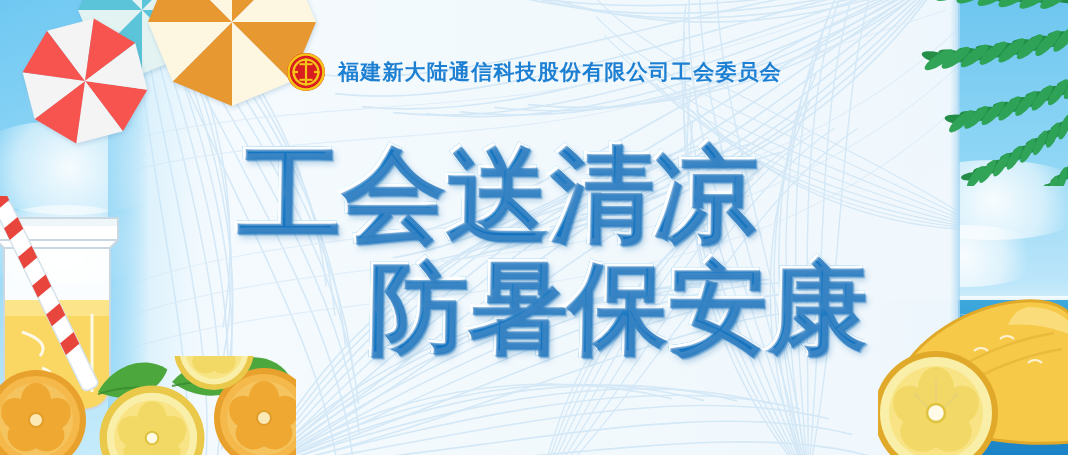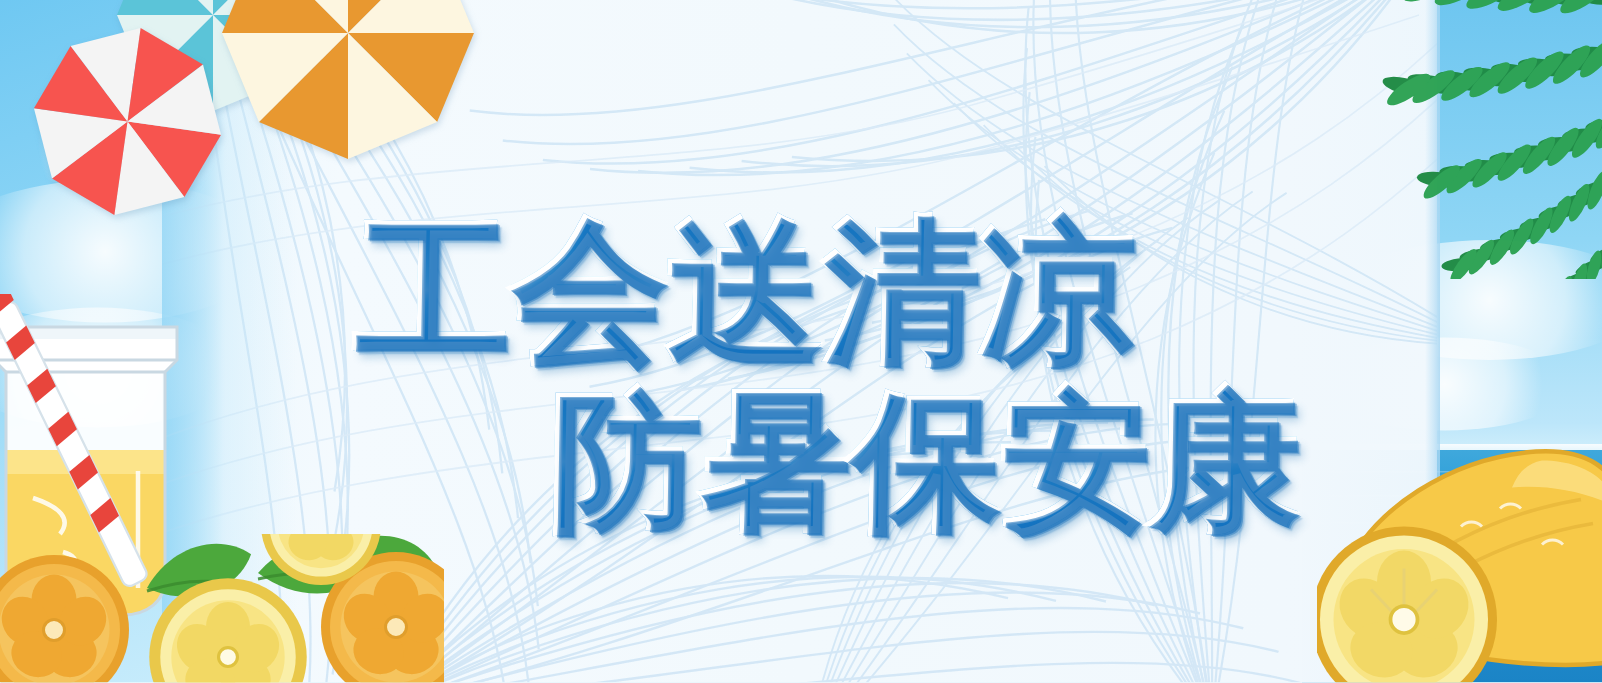--- a/index.html
+++ b/index.html
@@ -380,20 +380,40 @@
         <g fill="none" stroke="#E8D273" stroke-width="2">
           <path d="M0,-8 L0,-34"></path>
             <path d="M7,-4 L22,-20"></path>
             <path d="M-7,-4 L-22,-20"></path>
         </g>
         <circle cx="0" cy="0" r="9" fill="#FFFBE8" stroke="#DFC23F" stroke-width="2.5"></circle>
       </g>
     </svg>
   </div>
 
+  <div class="header-row">
+    <span class="union-logo">
+      <svg width="40" height="40" viewBox="0 0 40 40">
+        <circle cx="20" cy="20" r="19" fill="#D81E20"></circle>
+        <circle cx="20" cy="20" r="17.5" fill="none" stroke="#F5C518" stroke-width="2.6"></circle>
+        <circle cx="20" cy="20" r="12.4" fill="none" stroke="#F5C518" stroke-width="2.4"></circle>
+        <circle cx="20" cy="20" r="9.2" fill="#D81E20"></circle>
+        <g stroke="#F5C518" stroke-width="2.2" stroke-linecap="butt">
+          <line x1="20" y1="6.4" x2="20" y2="33.6"></line>
+          <line x1="6.4" y1="20" x2="12.0" y2="20"></line>
+          <line x1="28.0" y1="20" x2="33.6" y2="20"></line>
+        </g>
+        <g stroke="#F5C518" stroke-width="2.0">
+          <line x1="13.5" y1="12.2" x2="26.5" y2="12.2"></line>
+          <line x1="13.5" y1="27.8" x2="26.5" y2="27.8"></line>
+        </g>
+      </svg>
+    </span>
+    <span class="org-name">福建新大陆通信科技股份有限公司工会委员会</span>
+  </div>
 
   <div class="title-block">
     <div class="title-line l1">
       <span class="tchar">工</span>
       <span class="tchar">会</span>
       <span class="tchar">送</span>
       <span class="tchar">清</span>
       <span class="tchar">凉</span>
     </div>
     <div class="title-line l2">

